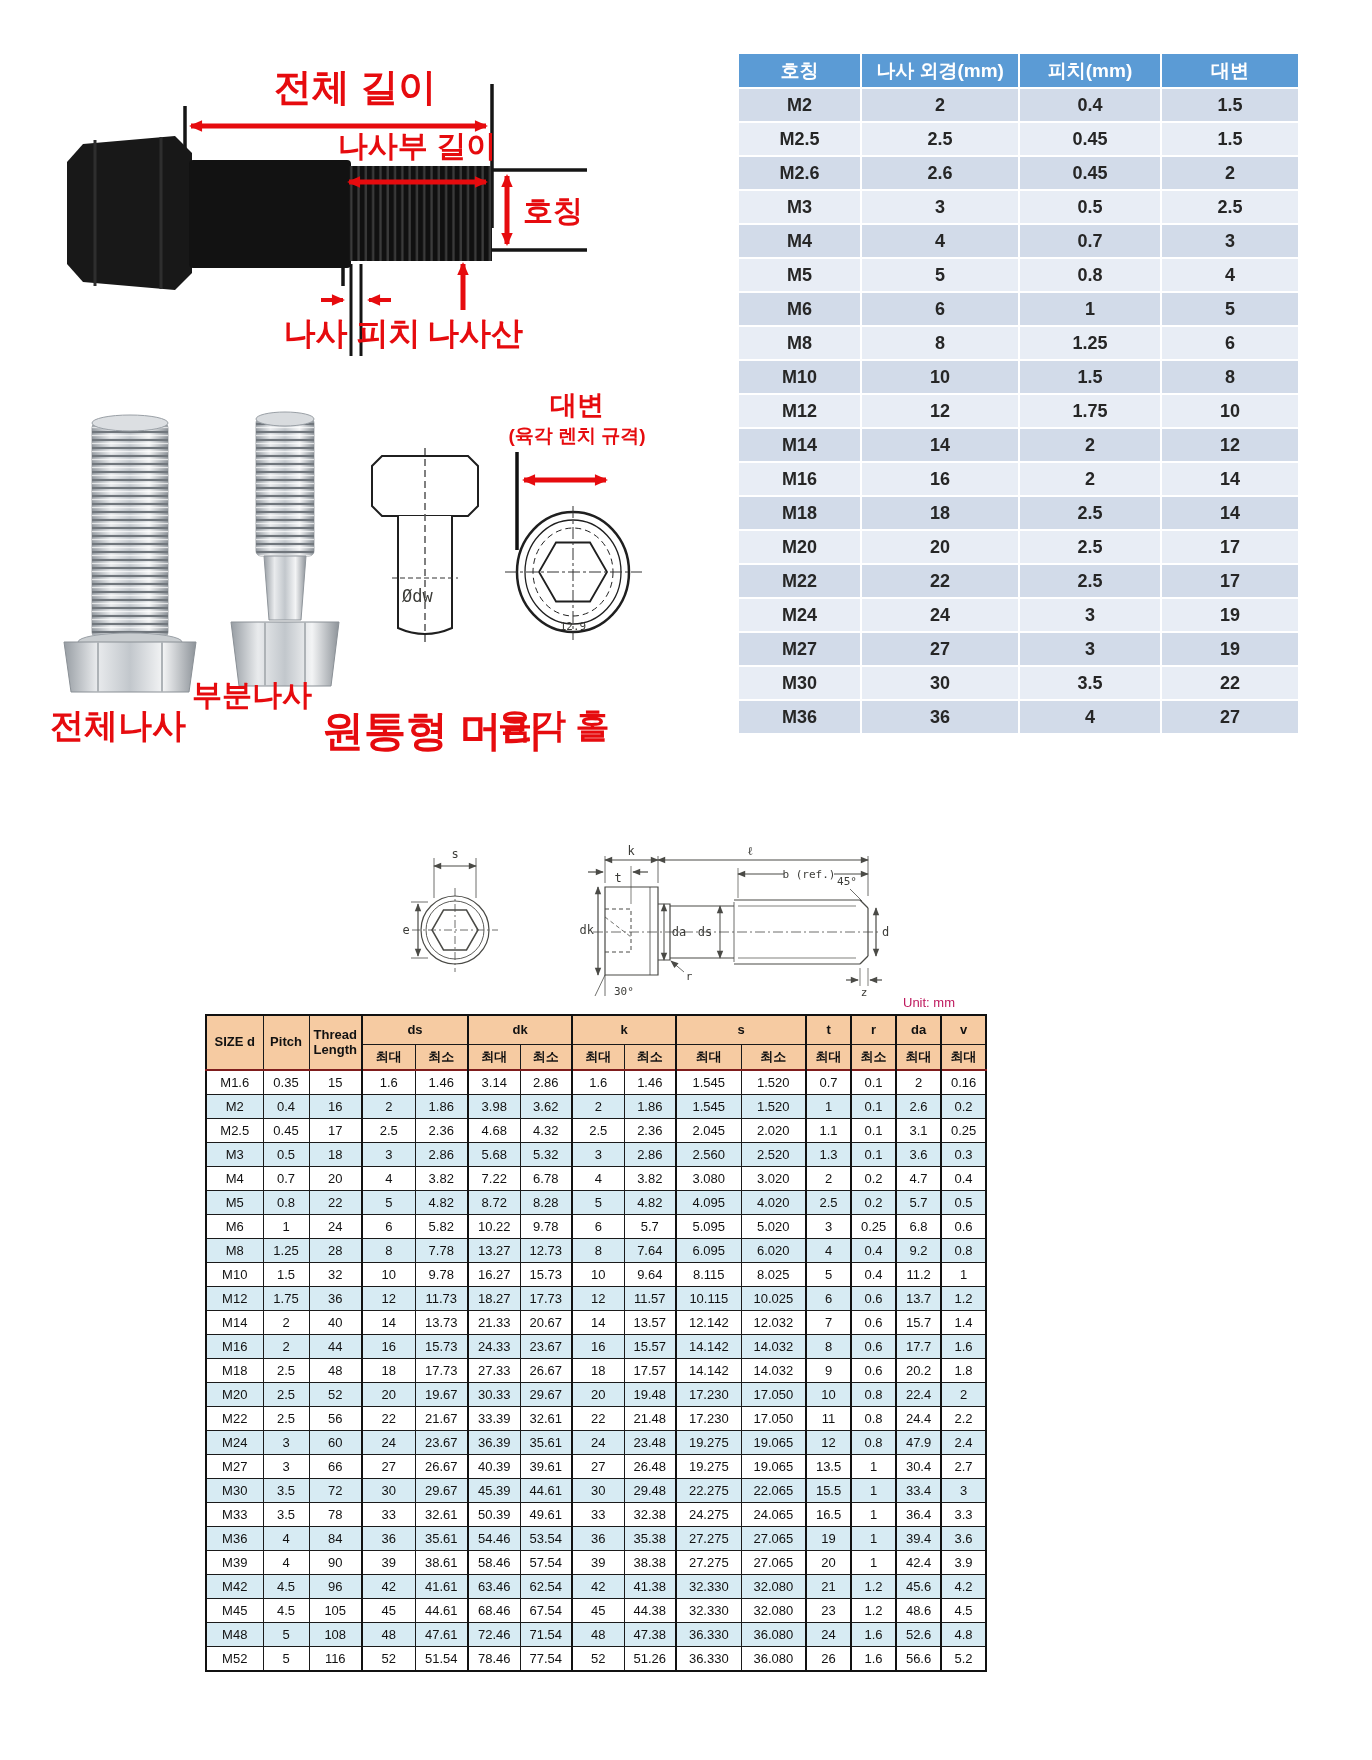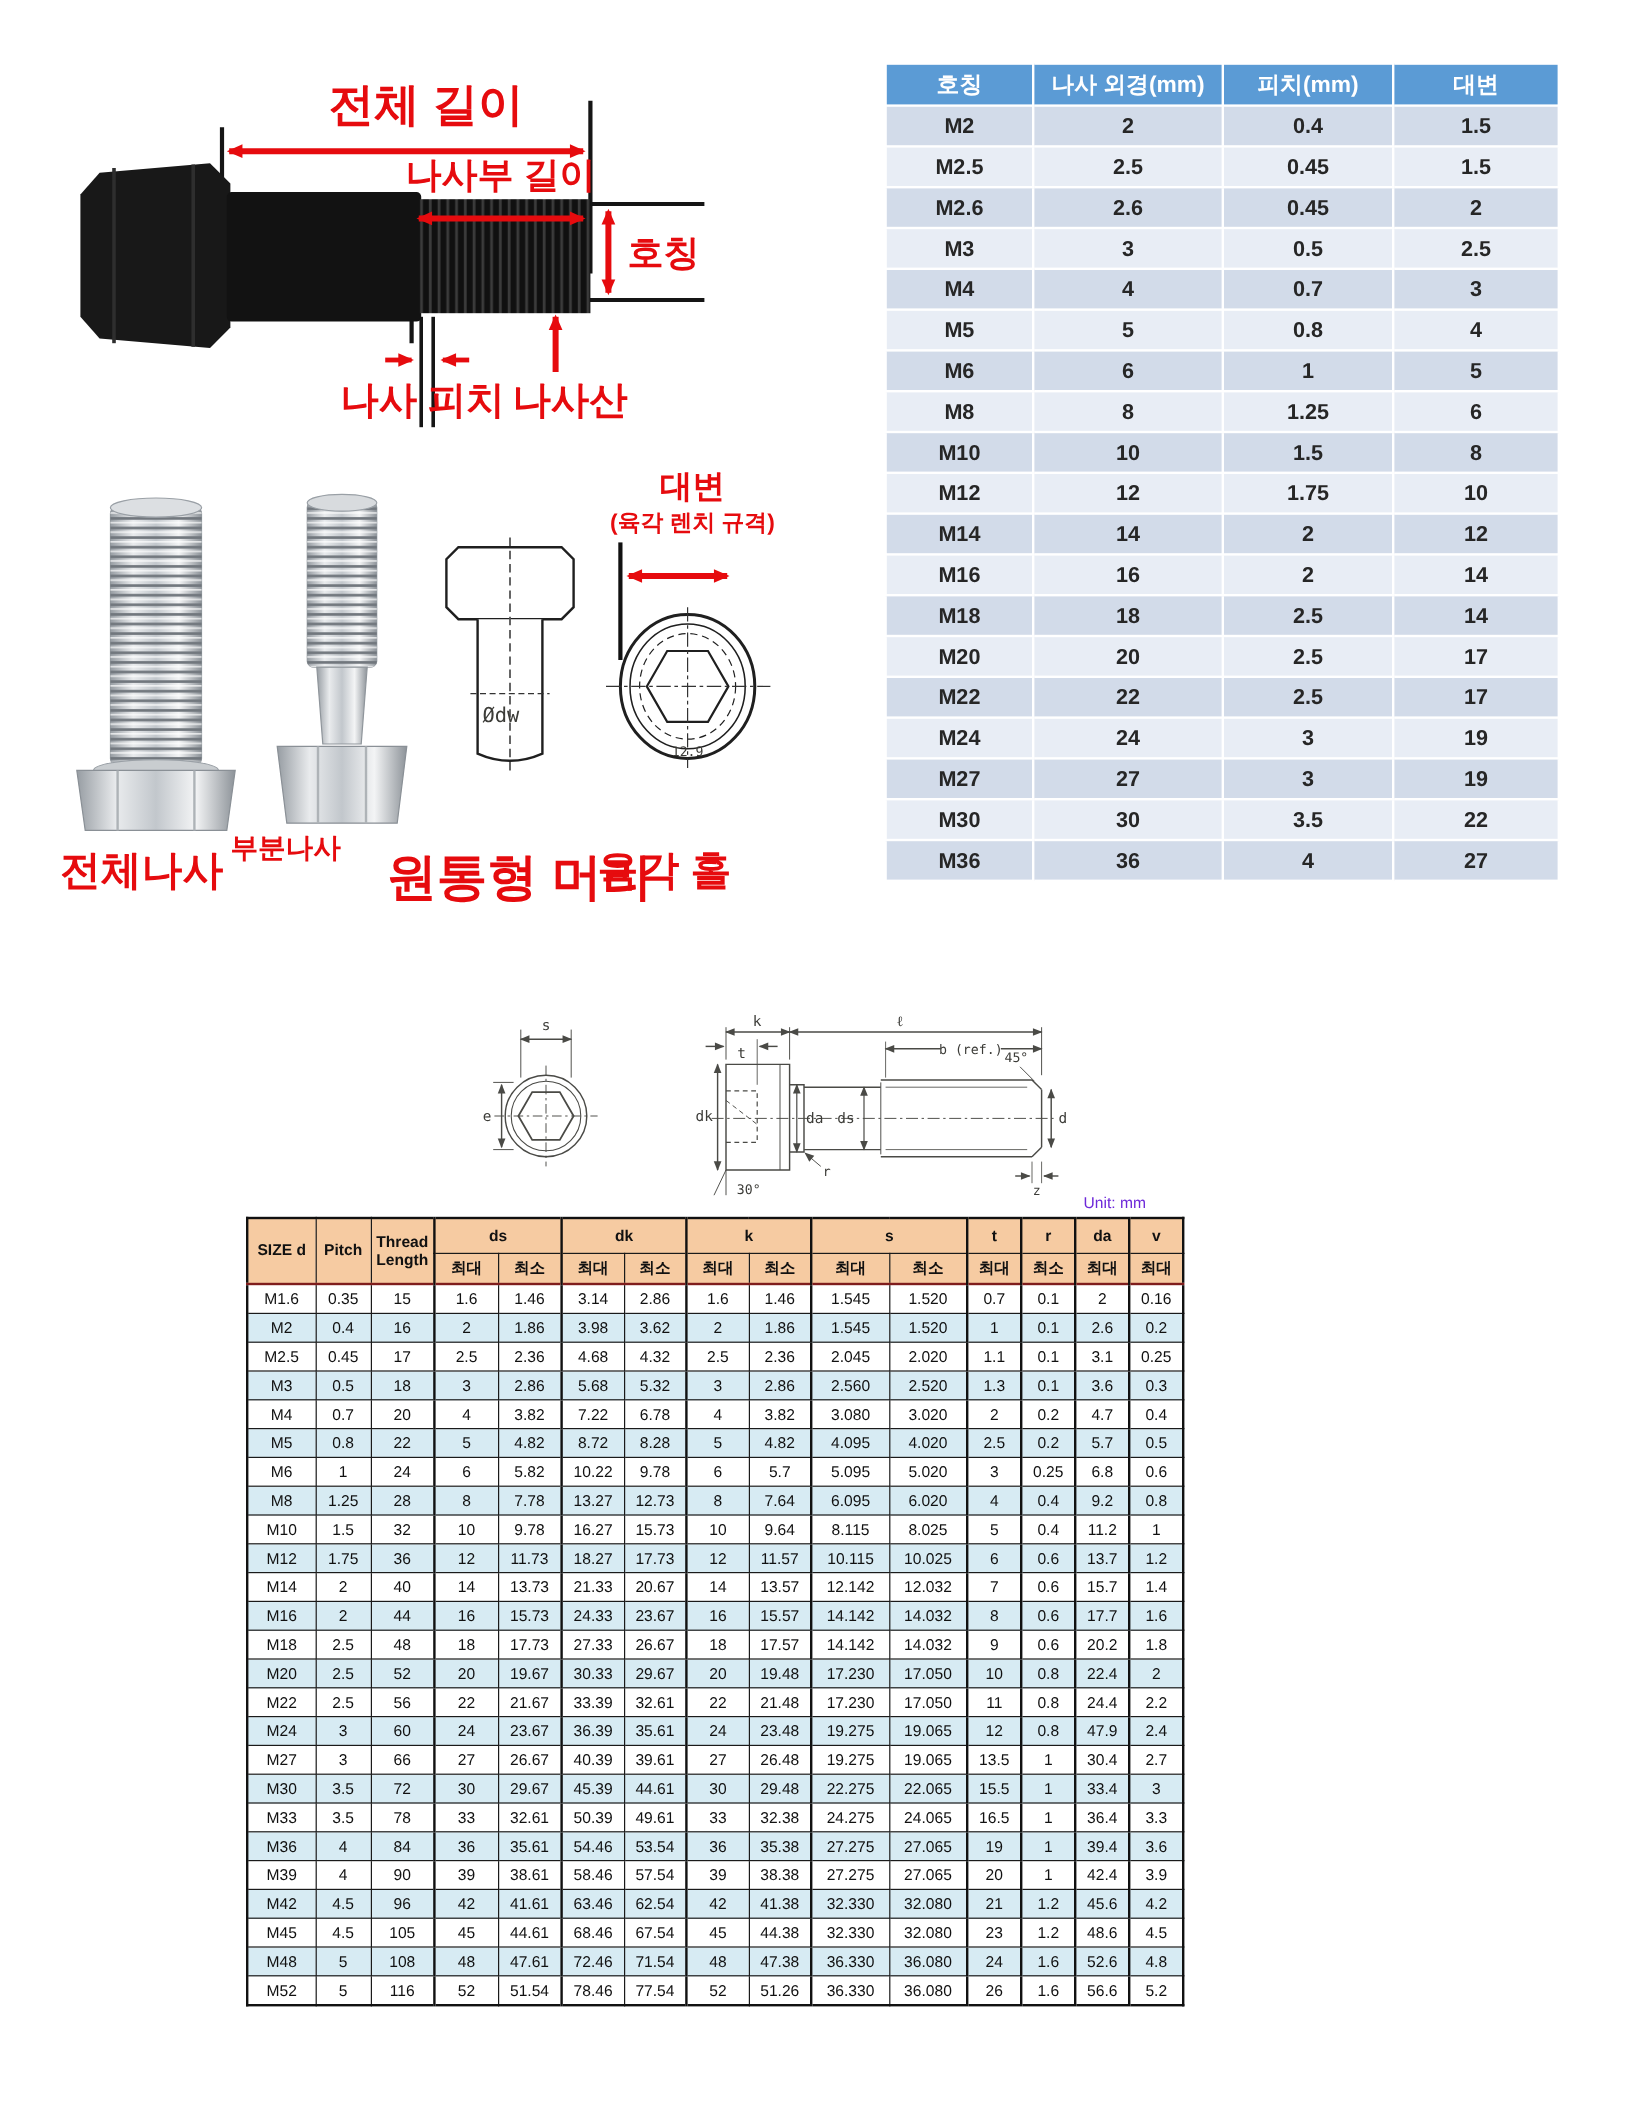--- a/index.html
+++ b/index.html
@@ -1,21 +1,21 @@
 <!DOCTYPE html>
 <html><head>
 <meta charset="utf-8">
 <style>
   html,body{margin:0;padding:0;background:#fff;}
   .page{position:relative;width:1372px;height:1760px;background:#fff;overflow:hidden;
         font-family:"Liberation Sans",sans-serif;}
   .abs{position:absolute;}
   .red-label{position:absolute;color:#e60b0e;font-weight:bold;white-space:nowrap;
              font-family:"Liberation Sans",sans-serif;}
-  .unit{position:absolute;left:903px;top:995px;font-size:13px;color:#6d28d9;}
+  .unit{position:absolute;left:903px;top:995px;font-size:13px;color:#be185d;}
 
   
   .spec-table{border-collapse:collapse;table-layout:fixed;width:561px;}
   .spec-table th{background:#5b9bd5;color:#fff;font-size:19px;font-weight:bold;
                  height:33px;border:2px solid #fff;padding:0;}
   .spec-table td{background:#e8edf5;color:#262626;font-size:18px;font-weight:bold;
                  text-align:center;height:32px;border:2px solid #fff;padding:0;}
   .spec-table tr.alt td{background:#d2dbe9;}
 
   
@@ -268,21 +268,21 @@
       <text x="523" y="240" font-size="11" fill="#222" stroke="none" text-anchor="middle" class="dim">12.9</text>
     </g>
 
     <text class="kr" x="527" y="24" font-size="27" text-anchor="middle">대변</text>
     <text class="kr" x="527" y="52" font-size="19" text-anchor="middle">(육각 렌치 규격)</text>
     <line x1="467" y1="62" x2="467" y2="160" stroke="#111" stroke-width="3.5"></line>
     <line x1="474" y1="90" x2="556" y2="90" stroke="#e60b0e" stroke-width="5" marker-start="url(#mr2)" marker-end="url(#mr2)"></line>
   </svg>
 
   <span class="red-label" style="left:50px;top:703px;font-size:34px">전체나사</span>
-  <span class="red-label" style="left:192px;top:691px;font-size:23px">부분나사</span>
+  <span class="red-label" style="left:192px;top:675px;font-size:30px">부분나사</span>
   <span class="red-label" style="left:322px;top:703px;font-size:42px">원통형 머리</span>
   <span class="red-label" style="left:498px;top:703px;font-size:34px">육각 홀</span>
 
   <svg class="abs" style="left:398px;top:842px" width="492" height="158" viewBox="0 0 492 158" fill="none" stroke="#4a4a46" stroke-width="1.2">
     <defs>
       <marker id="mb" viewBox="0 0 10 10" refX="9" refY="5" markerWidth="10" markerHeight="8" orient="auto-start-reverse" markerUnits="userSpaceOnUse">
         <path d="M0,1 L10,5 L0,9 Z" fill="#4a4a46" stroke="none"></path>
       </marker>
     </defs>
 

